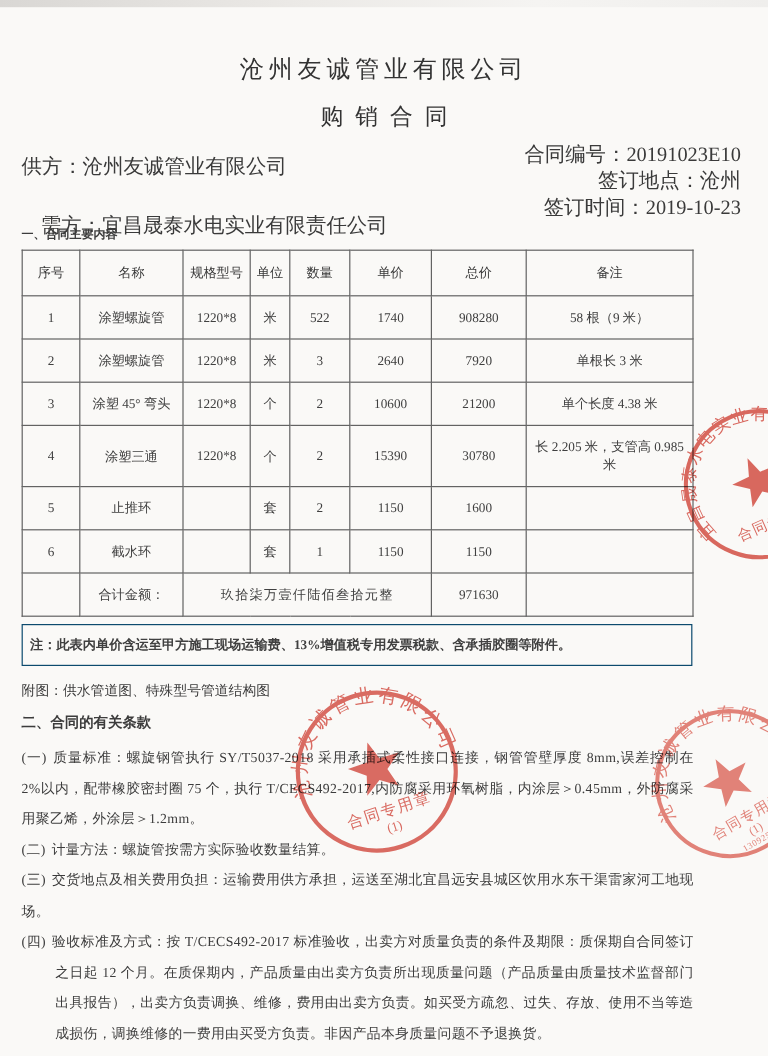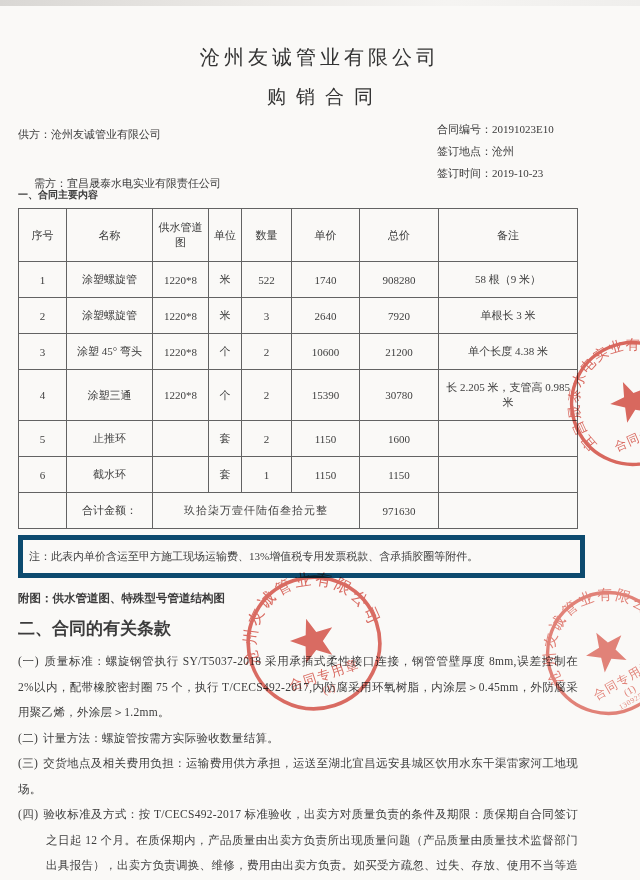--- a/index.html
+++ b/index.html
@@ -17,44 +17,44 @@
     background:linear-gradient(90deg,#d9d7d4,#eceae7 40%,#f5f4f2 70%,#efeeec);
   }
   .company-title{
     margin:44px 0 0;text-align:center;
     font-size:20px;letter-spacing:4px;font-weight:500;color:#333;
   }
   .doc-title{
     margin:13px 0 0;text-align:center;
     font-size:19px;letter-spacing:10px;text-indent:10px;font-weight:400;color:#333;
   }
-  .header-info{position:relative;margin:14px 18px 0;height:62px;font-size:11px;}
+  .header-info{position:relative;margin:14px 18px 0;height:62px;font-size:17px;text-align:right;}
   .party-supplier{position:absolute;top:3px;left:0;margin:0;}
   .party-buyer{position:absolute;top:36px;left:0;margin:16px;}
   .meta{position:absolute;top:-6px;left:419px;margin:0;line-height:22px;white-space:nowrap;}
   .meta div{height:22px;}
   .section-title{margin:2px 8px 0 18px;font-size:10px;font-weight:600;color:#3c3c3c;}
-  .section-title-2{margin:11px 0 0 18px;font-size:17px;font-weight:600;color:#3c3c3c;}
+  .section-title-2{margin:11px 0 0 18px;font-size:12px;font-weight:600;color:#3c3c3c;}
 
   table.items{
     margin:6px 0 0 18px;border-collapse:collapse;table-layout:fixed;
     width:559px;font-size:11px;color:#404040;background:transparent;
   }
   .items th,.items td{
     border:1px solid #636363;text-align:center;
     padding:10px 2px;font-weight:normal;overflow:hidden;
   }
   .items th{padding:11px 2px;color:#383838;}
   .items .total-words{letter-spacing:1px;}
 
   .note-box{
-    margin:6px 0 0 18px;width:545px;border:5px solid #0c4a6e;
-    padding:9px 6px;font-size:11px;color:#404040;
-  }
-  .attachment{margin:13px 0 0 18px;font-size:11.5px;font-weight:bold;}
+    margin:6px 0 0 18px;width:545px;border:1px solid #0c4a6e;
+    padding:9px 6px;font-size:11px;color:#404040;font-weight:bold;
+  }
+  .attachment{margin:13px 0 0 18px;font-size:11.5px;}
   .clauses{margin:9px 18px 0;width:560px;}
   .clause{margin:0;font-size:11.5px;line-height:25.5px;text-align:justify;letter-spacing:.3px;color:#3c3c3c;}
   .clause.hang{padding-left:28px;text-indent:-28px;}
   .clause-label{margin-right:5px;}
 
   .stamp{position:absolute;mix-blend-mode:multiply;pointer-events:none;}
   .stamp svg{display:block;width:100%;height:100%;overflow:visible;}
   #stamp-buyer{left:565px;top:336px;width:135px;height:135px;transform:rotate(-24deg);color:#d6493e;opacity:.82;}
   #stamp-supplier-mid{left:241px;top:570px;width:146px;height:146px;transform:rotate(-18deg);color:#d6493e;opacity:.80;}
   #stamp-supplier-right{left:541px;top:586px;width:134px;height:134px;transform:rotate(-30deg);color:#dd5a4e;opacity:.74;}
@@ -89,21 +89,21 @@
         <col style="width:33px">
       <col style="width:50px">
         <col style="width:68px">
         <col style="width:79px">
         <col style="width:139px">
     </colgroup>
     <thead>
       <tr>
         <th>序号</th>
         <th>名称</th>
-        <th>供水管道图</th>
+        <th>规格型号</th>
         <th>单位</th>
         <th>数量</th>
         <th>单价</th>
         <th>总价</th>
         <th>备注</th>
       </tr>
     </thead>
     <tbody>
       <tr>
         <td>1</td>

